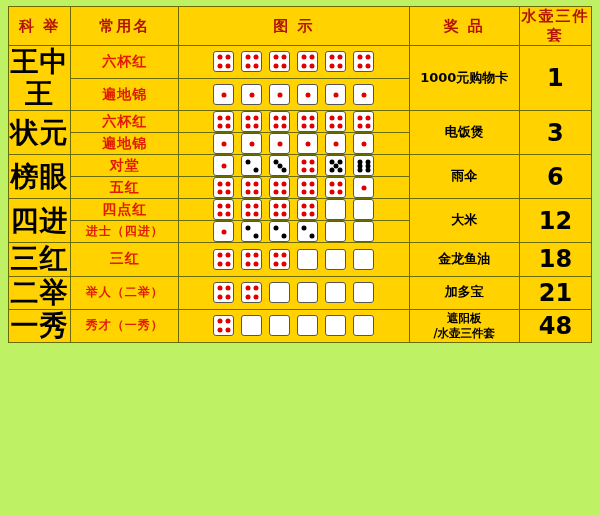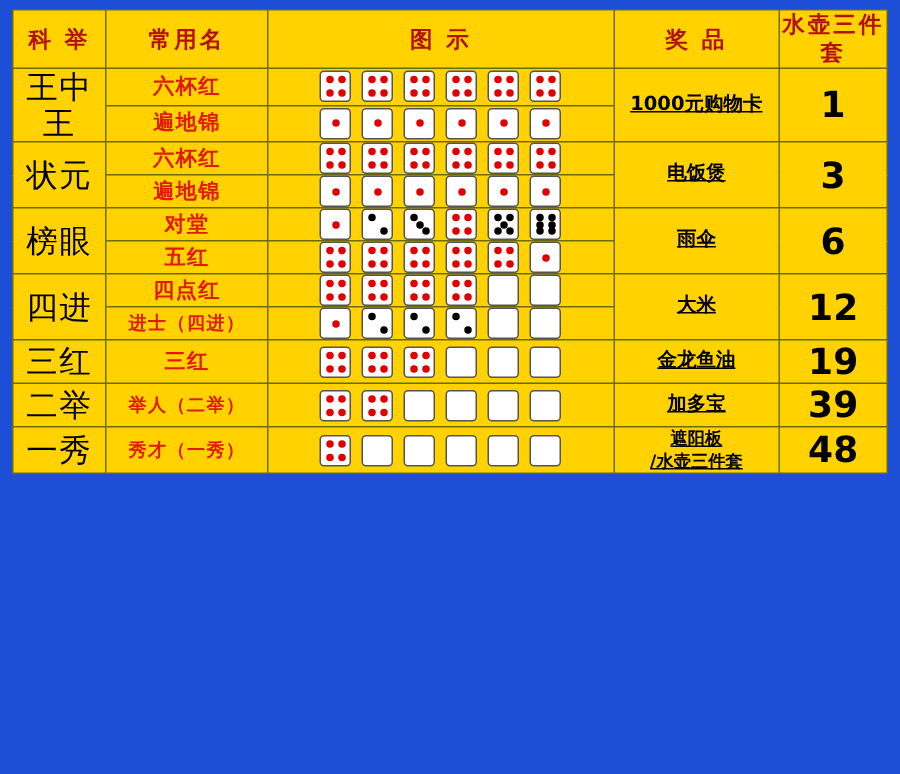--- a/index.html
+++ b/index.html
@@ -7,21 +7,21 @@
     width:600px;height:516px;
     background:#ffffff;
     font-family:"DejaVu Sans","Liberation Sans",sans-serif;
     overflow:hidden;
   }
   #board{
     position:relative;
     width:600px;height:516px;
     box-sizing:border-box;
     padding:6px 8px 8px 8px;
-    background:#1d4ed8;
+    background:#bef264;
   }
   table.mt{
     width:584px;
     border-collapse:collapse;
     table-layout:fixed;
     background:#ffd200;
   }
   table.mt td{
     border:1px solid #6b6b00;
     padding:0;
@@ -38,40 +38,39 @@
     letter-spacing:2px;
   }
   .col-rank{width:62px;}
   .col-name{width:108px;}
   .col-dice{width:230px;}
   .col-prize{width:110px;}
   .col-count{width:72px;}
 
   .rankcell{
     color:#000;
-    font-weight:normal;
-    font-size:21px;
+    font-weight:bold;
+    font-size:28px;
     line-height:1.15;
     letter-spacing:1px;
   }
   .namecell{
     color:#e01b00;
     font-weight:bold;
     font-size:14px;
     letter-spacing:1px;
     background:#fff0b3;
     font-family:Liberation Serif, serif;
   }
   .namecell.small{font-size:12px;}
   .prizecell{
     color:#000;
     font-weight:bold;
     font-size:13px;
     line-height:1.3;
-    text-decoration:underline;
   }
   .prizecell.tiny{font-size:11.5px;}
   .countcell{
     color:#000;
     font-weight:bold;
     font-size:24px;
   }
   .dicecell{padding:5px 0;background:#ffd200;}
   .dicerow{
     display:flex;
@@ -433,21 +432,21 @@
                 <span class="pip p-tr red"></span>
                 <span class="pip p-bl red"></span>
                 <span class="pip p-br red"></span>
               </span>
               <span class="die empty"></span>
               <span class="die empty"></span>
               <span class="die empty"></span>
             </div>
           </td>
           <td class="prizecell" rowspan="1">金龙鱼油</td>
-          <td class="countcell" rowspan="1">19</td>
+          <td class="countcell" rowspan="1">18</td>
         </tr>
         <tr>
           <td class="rankcell" rowspan="1">二举</td>
           <td class="namecell small">举人（二举）</td>
           <td class="dicecell">
             <div class="dicerow">
               <span class="die">
                 <span class="pip p-tl red"></span>
                 <span class="pip p-tr red"></span>
                 <span class="pip p-bl red"></span>
@@ -459,21 +458,21 @@
                 <span class="pip p-bl red"></span>
                 <span class="pip p-br red"></span>
               </span>
               <span class="die empty"></span>
               <span class="die empty"></span>
               <span class="die empty"></span>
               <span class="die empty"></span>
             </div>
           </td>
           <td class="prizecell" rowspan="1">加多宝</td>
-          <td class="countcell" rowspan="1">39</td>
+          <td class="countcell" rowspan="1">21</td>
         </tr>
         <tr>
           <td class="rankcell" rowspan="1">一秀</td>
           <td class="namecell small">秀才（一秀）</td>
           <td class="dicecell">
             <div class="dicerow">
               <span class="die">
                 <span class="pip p-tl red"></span>
                 <span class="pip p-tr red"></span>
                 <span class="pip p-bl red"></span>

